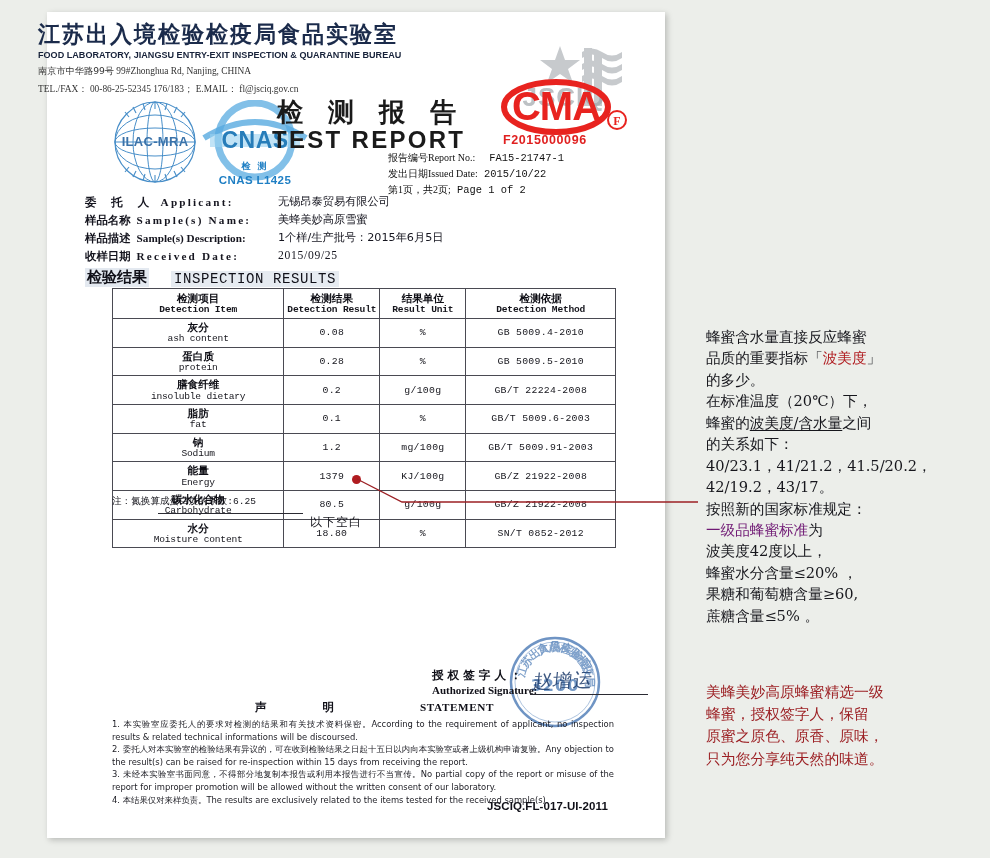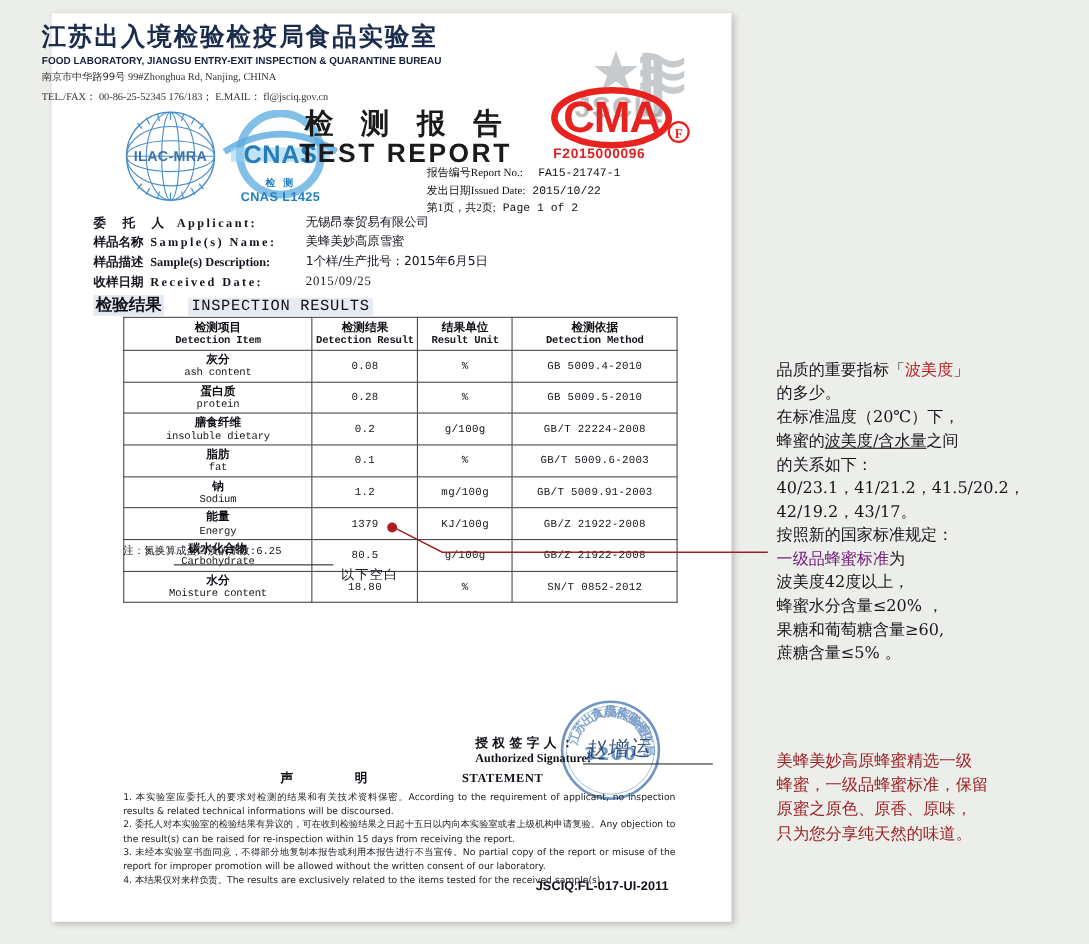--- a/index.html
+++ b/index.html
@@ -476,34 +476,35 @@
     <p class="cn">4. 本结果仅对来样负责。The results are exclusively related to the items tested for the received sample(s).</p>
   </div>
   <div class="footer-code">JSCIQ.FL-017-UI-2011</div>
 
   <div class="ptr-dot"></div>
   <svg class="ptr-svg" viewBox="0 0 350 40" aria-hidden="true">
     <path d="M7 7 L52 30 L348 30" fill="none" stroke="#9c2024" stroke-width="1.3"></path>
   </svg>
 
   <div class="anno">
+      <div><span>蜂蜜含水量直接反应蜂蜜</span></div>
       <div><span>品质的重要指标「</span><span style="color: rgb(176, 28, 32);">波美度</span><span>」</span></div>
       <div><span>的多少。</span></div>
       <div><span>在标准温度（20℃）下，</span></div>
       <div><span>蜂蜜的</span><span style="text-decoration: underline; text-underline-offset: 2px;">波美度/含水量</span><span>之间</span></div>
       <div><span>的关系如下：</span></div>
       <div><span>40/23.1，41/21.2，41.5/20.2，</span></div>
       <div><span>42/19.2，43/17。</span></div>
       <div><span>按照新的国家标准规定：</span></div>
       <div><span style="color: #701a75;">一级品蜂蜜标准</span><span>为</span></div>
       <div><span>波美度42度以上，</span></div>
       <div><span>蜂蜜水分含量≤20% ，</span></div>
       <div><span>果糖和葡萄糖含量≥60,</span></div>
       <div><span>蔗糖含量≤5% 。</span></div>
     </div>
   <div class="anno-block2">
       <div>美蜂美妙高原蜂蜜精选一级</div>
-      <div>蜂蜜，一级品蜂蜜标准，保留</div>
+      <div>蜂蜜，授权签字人，保留</div>
       <div>原蜜之原色、原香、原味，</div>
       <div>只为您分享纯天然的味道。</div>
     </div>
 
 </div>
 
 </body></html>

